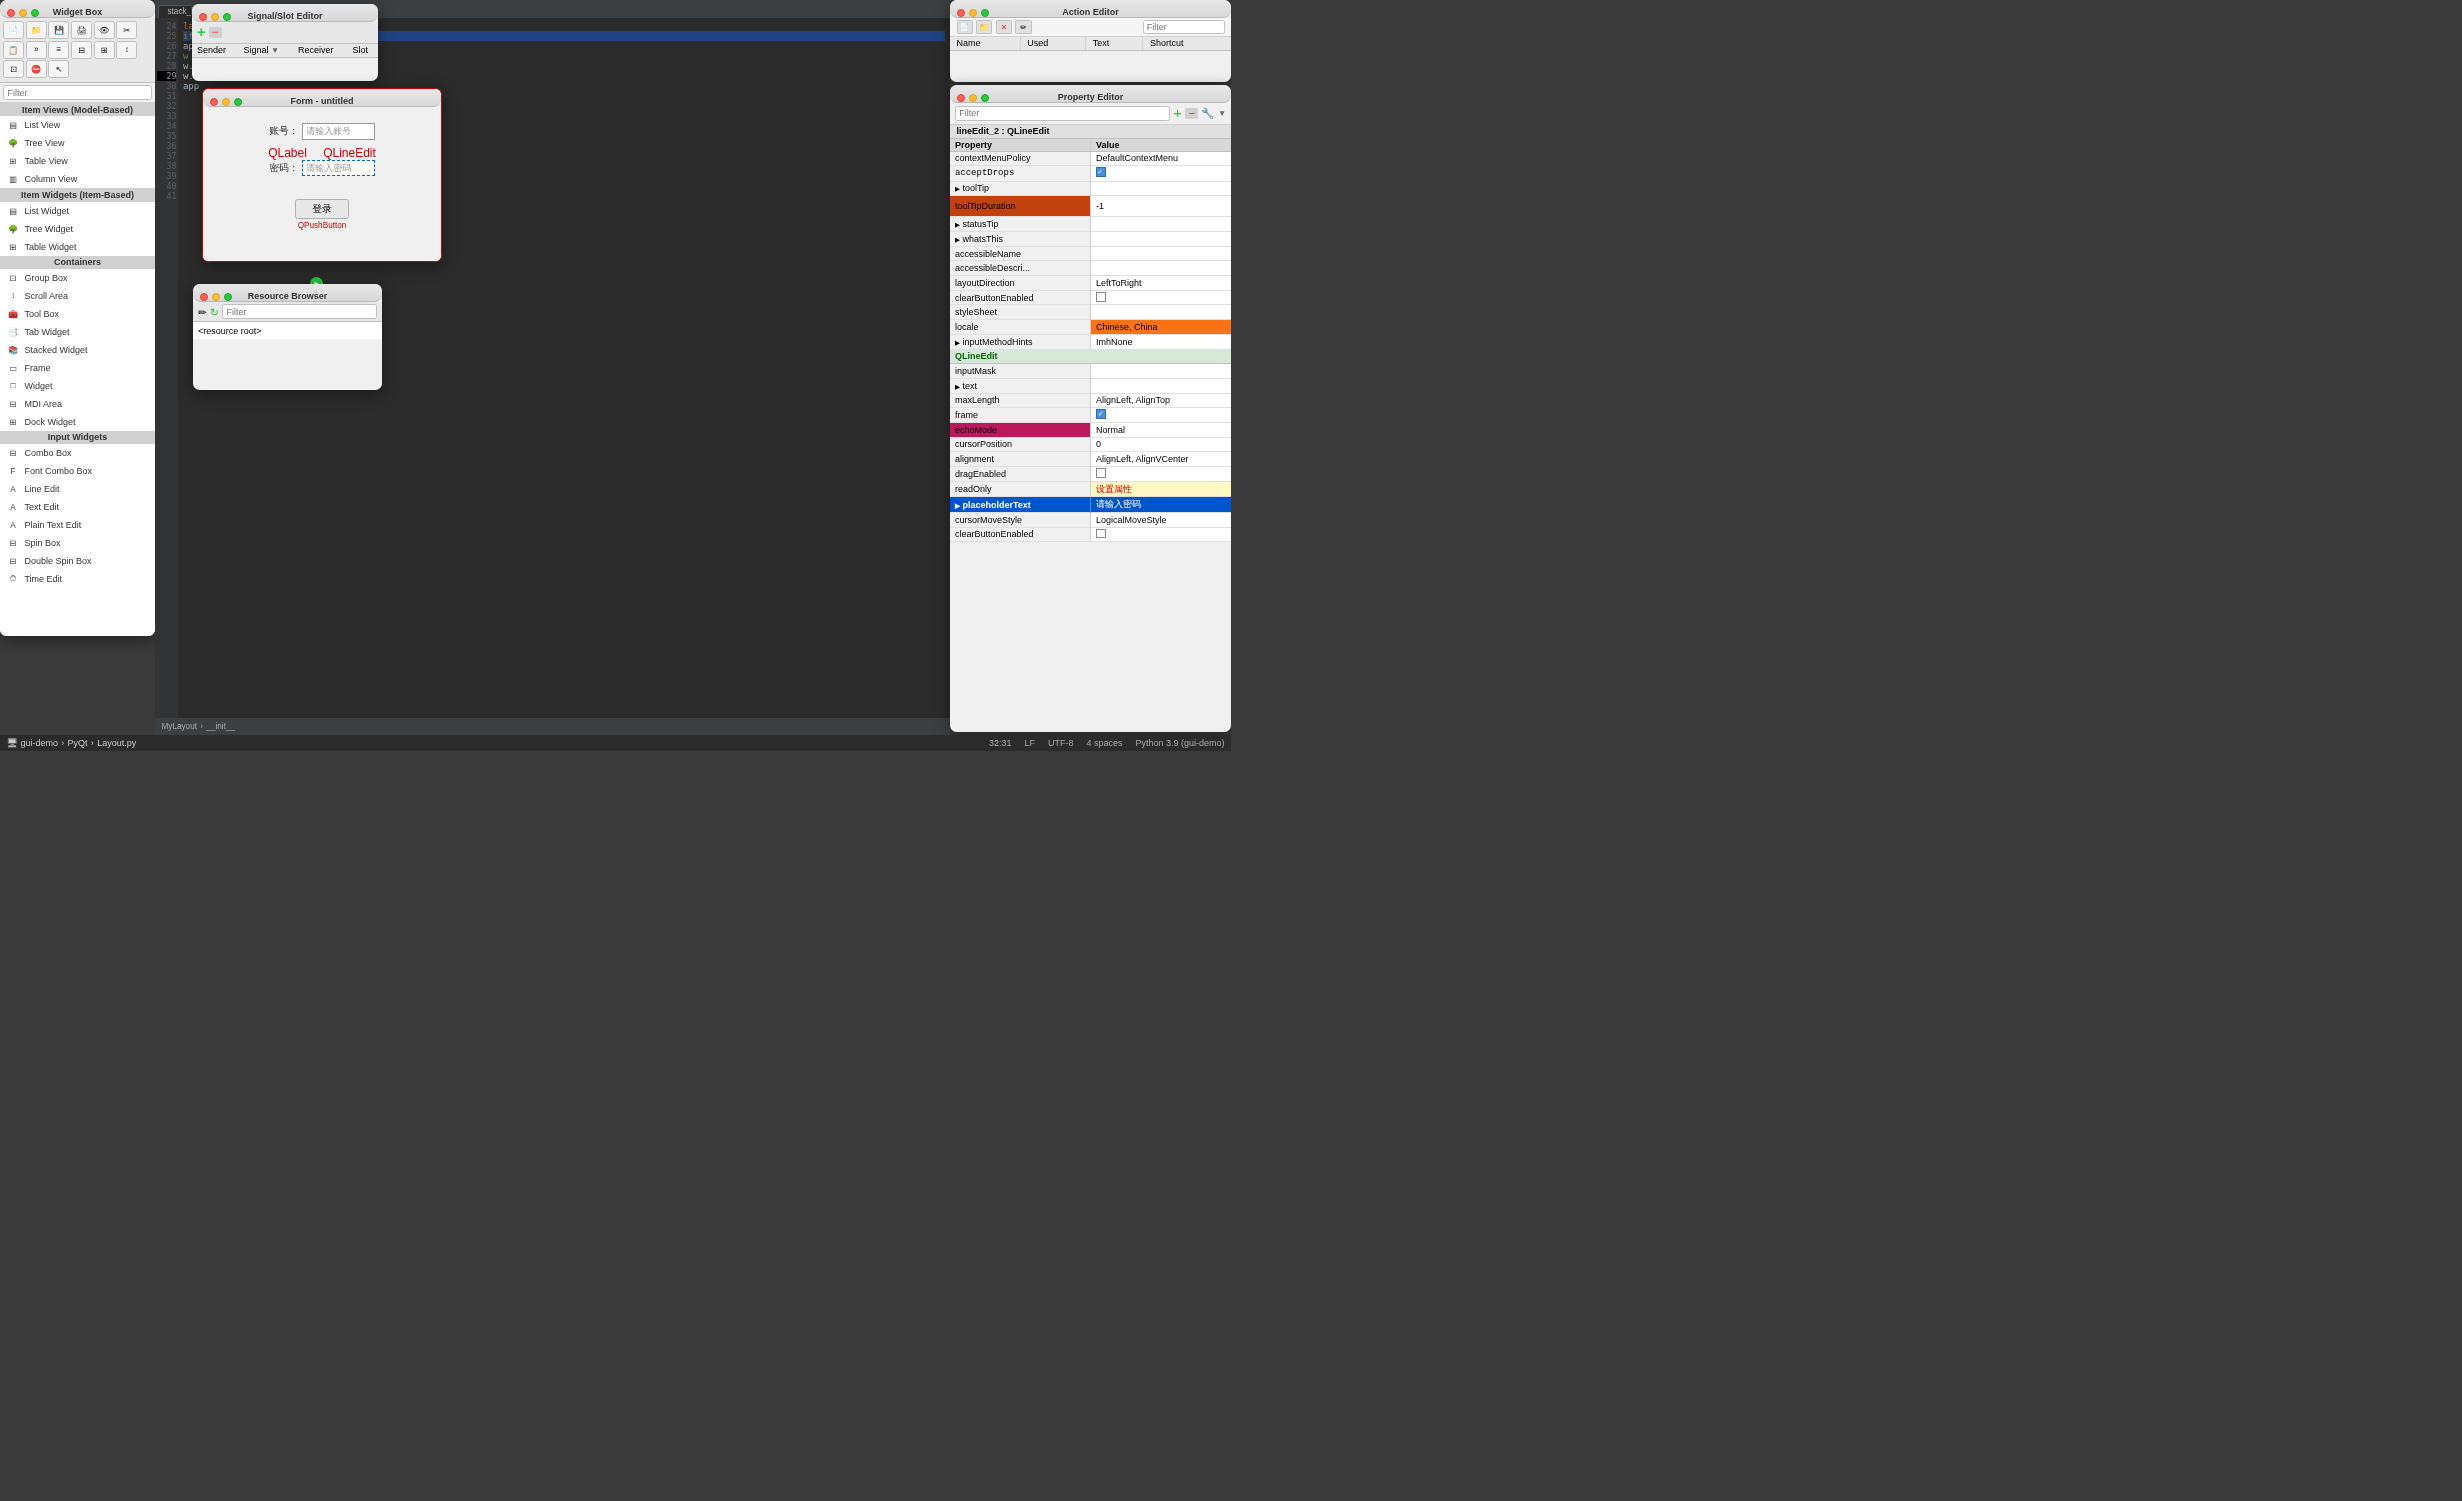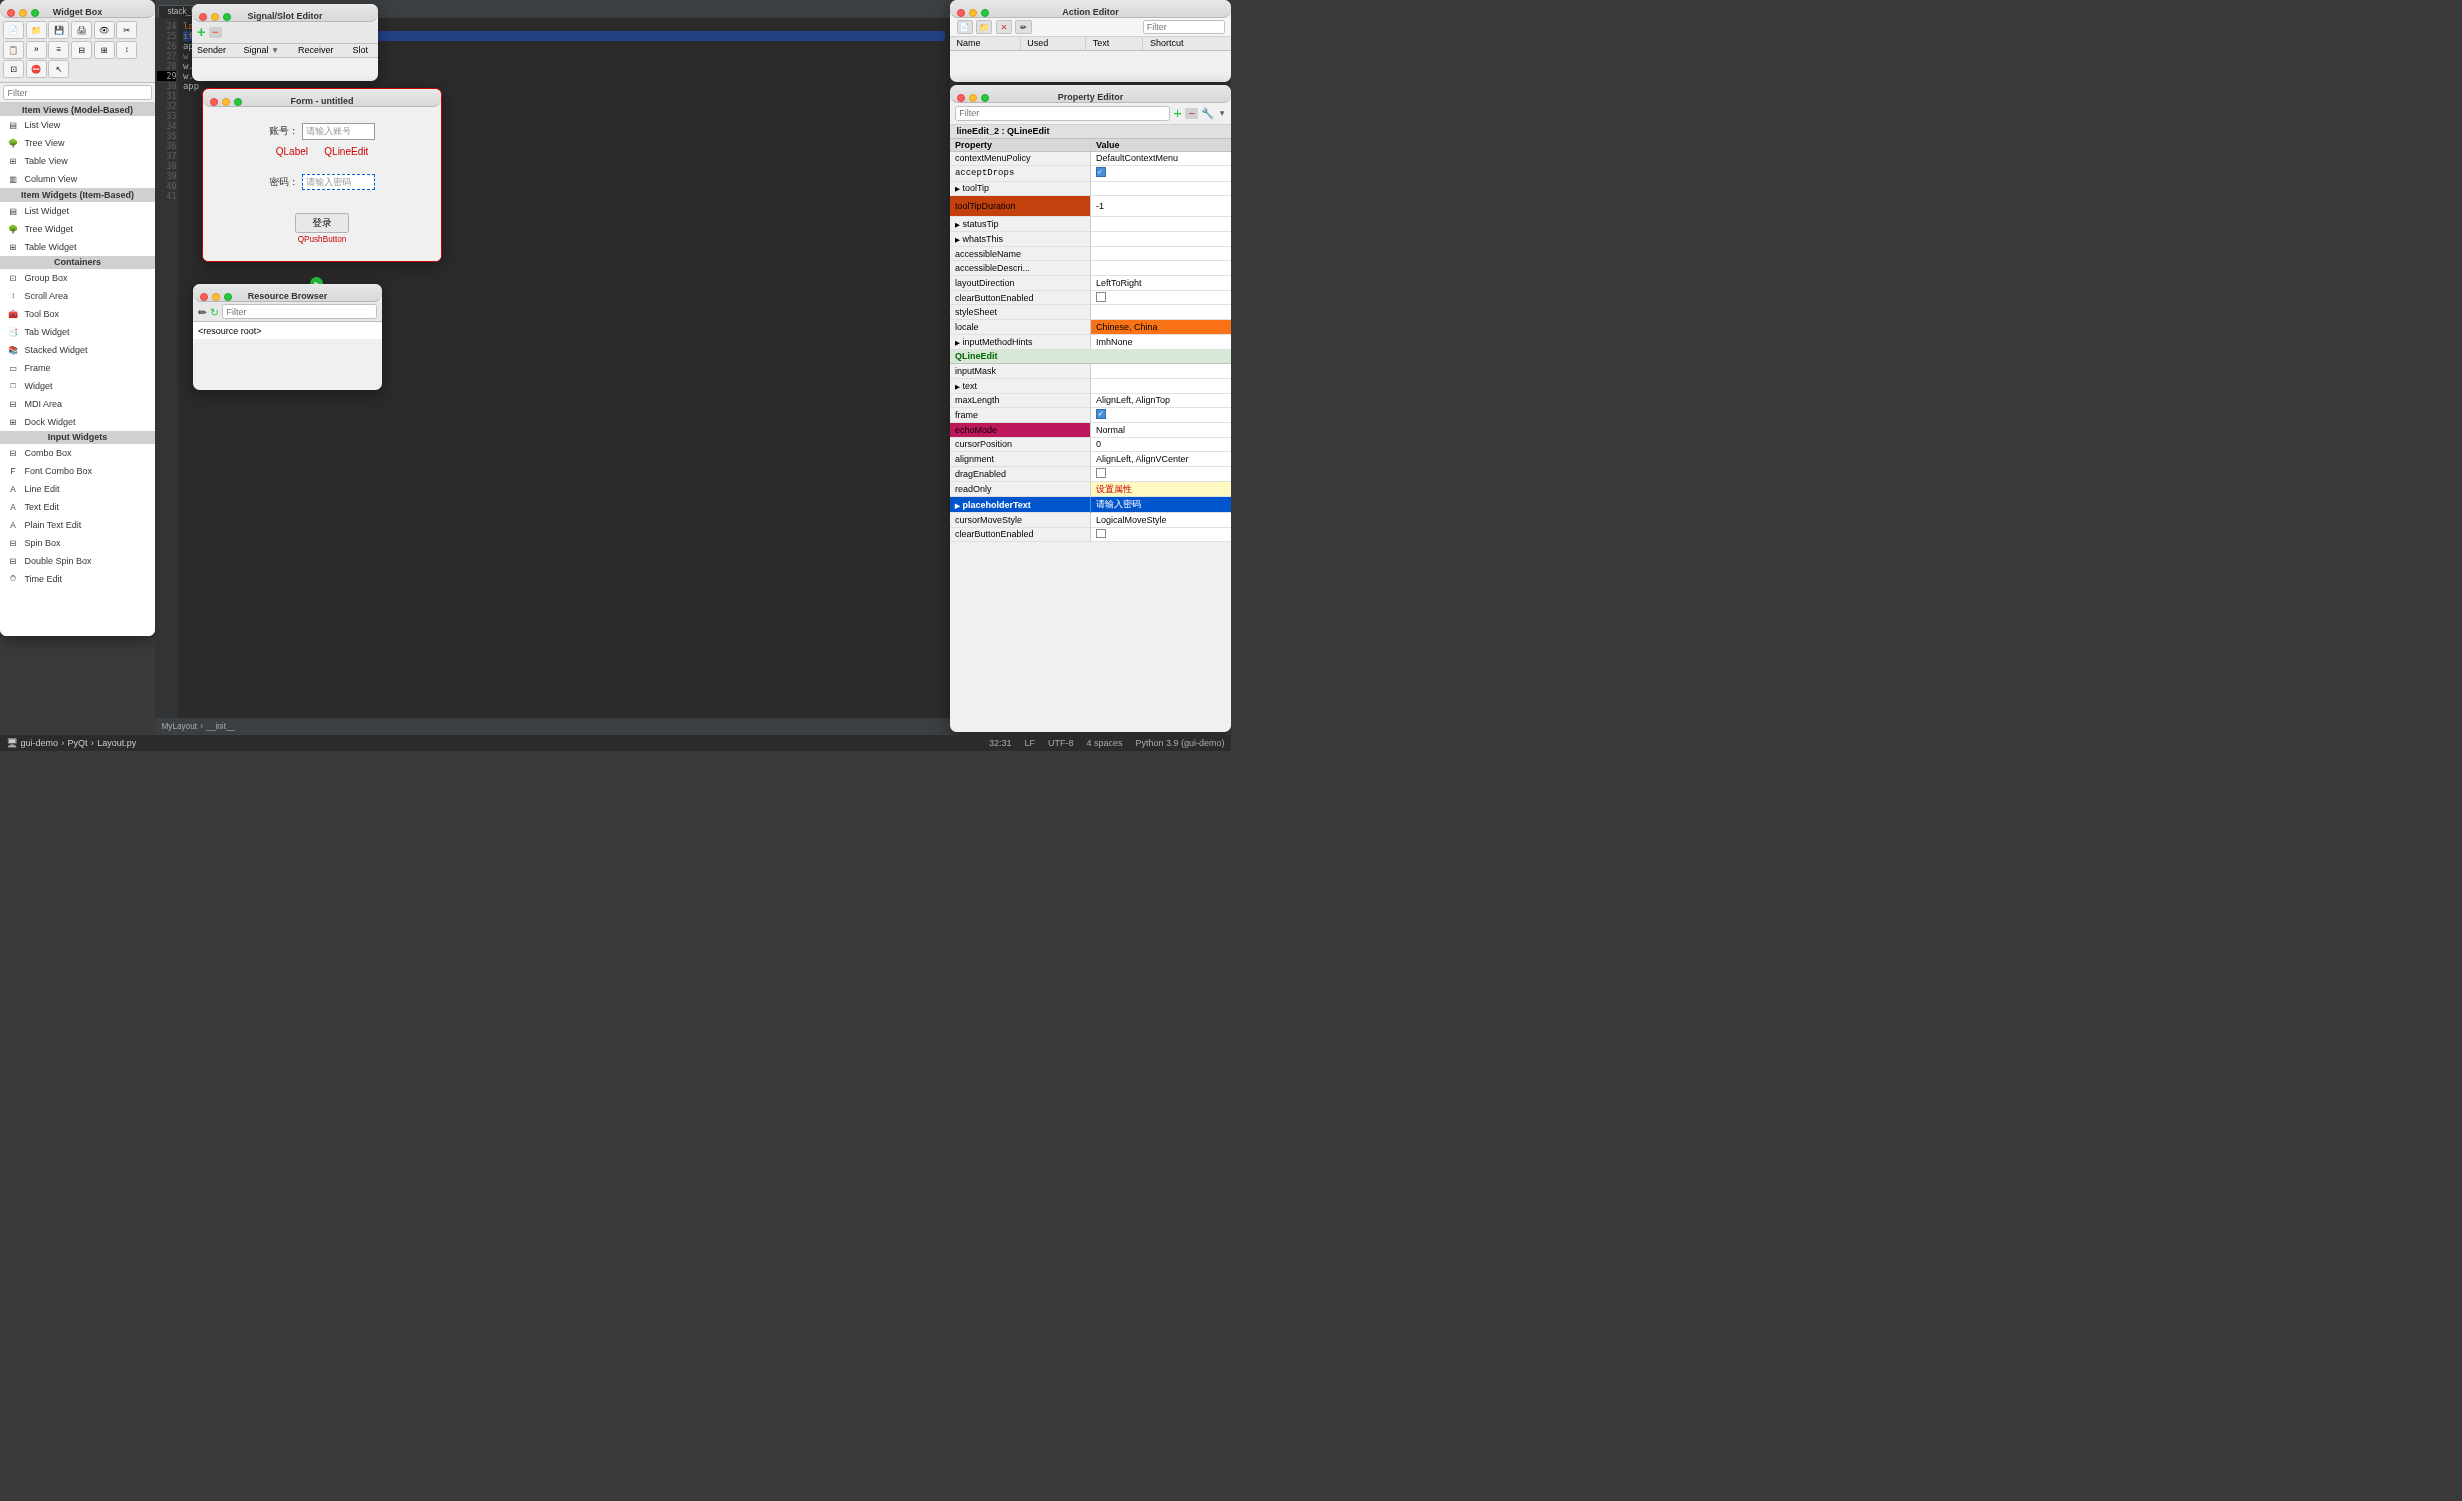--- a/index.html
+++ b/index.html
@@ -445,21 +445,21 @@
   </div>
   <div style="background:#f0f0f0; height:calc(100% - 18px); display:flex; flex-direction:column; align-items:center; padding:16.3px 8.2px 8.2px; position:relative;">
 
     <div style="display:flex; align-items:center; margin-bottom:6.5px; width:100%; justify-content:center; gap:3.3px;">
       <span style="font-size:9.8px; color:#333;">账号：</span>
       <div style="border:0.8px solid #999; background:white; padding:1.6px 3.3px; font-size:9px; width:73px; height:16.3px; color:#999; display:flex; align-items:center;">
         <span>请输入账号</span>
       </div>
     </div>
 
-    <div style="display:flex; width:100%; justify-content:center; font-size:10px; margin-bottom:17px; gap:16.3px;">
+    <div style="display:flex; width:100%; justify-content:center; font-size:12px; margin-bottom:0; gap:16.3px;">
       <span style="color:#cc0000;">QLabel</span>
       <span style="color:#cc0000;">QLineEdit</span>
     </div>
 
     <div style="display:flex; align-items:center; margin-bottom:6.5px; width:100%; justify-content:center; gap:3.3px;">
       <span style="font-size:9.8px; color:#333;">密码：</span>
       <div style="border:1.6px dashed #0066cc; background:white; padding:1.6px 3.3px; font-size:9px; width:73px; height:16.3px; color:#999; display:flex; align-items:center;">
         <span>请输入密码</span>
       </div>
     </div>

